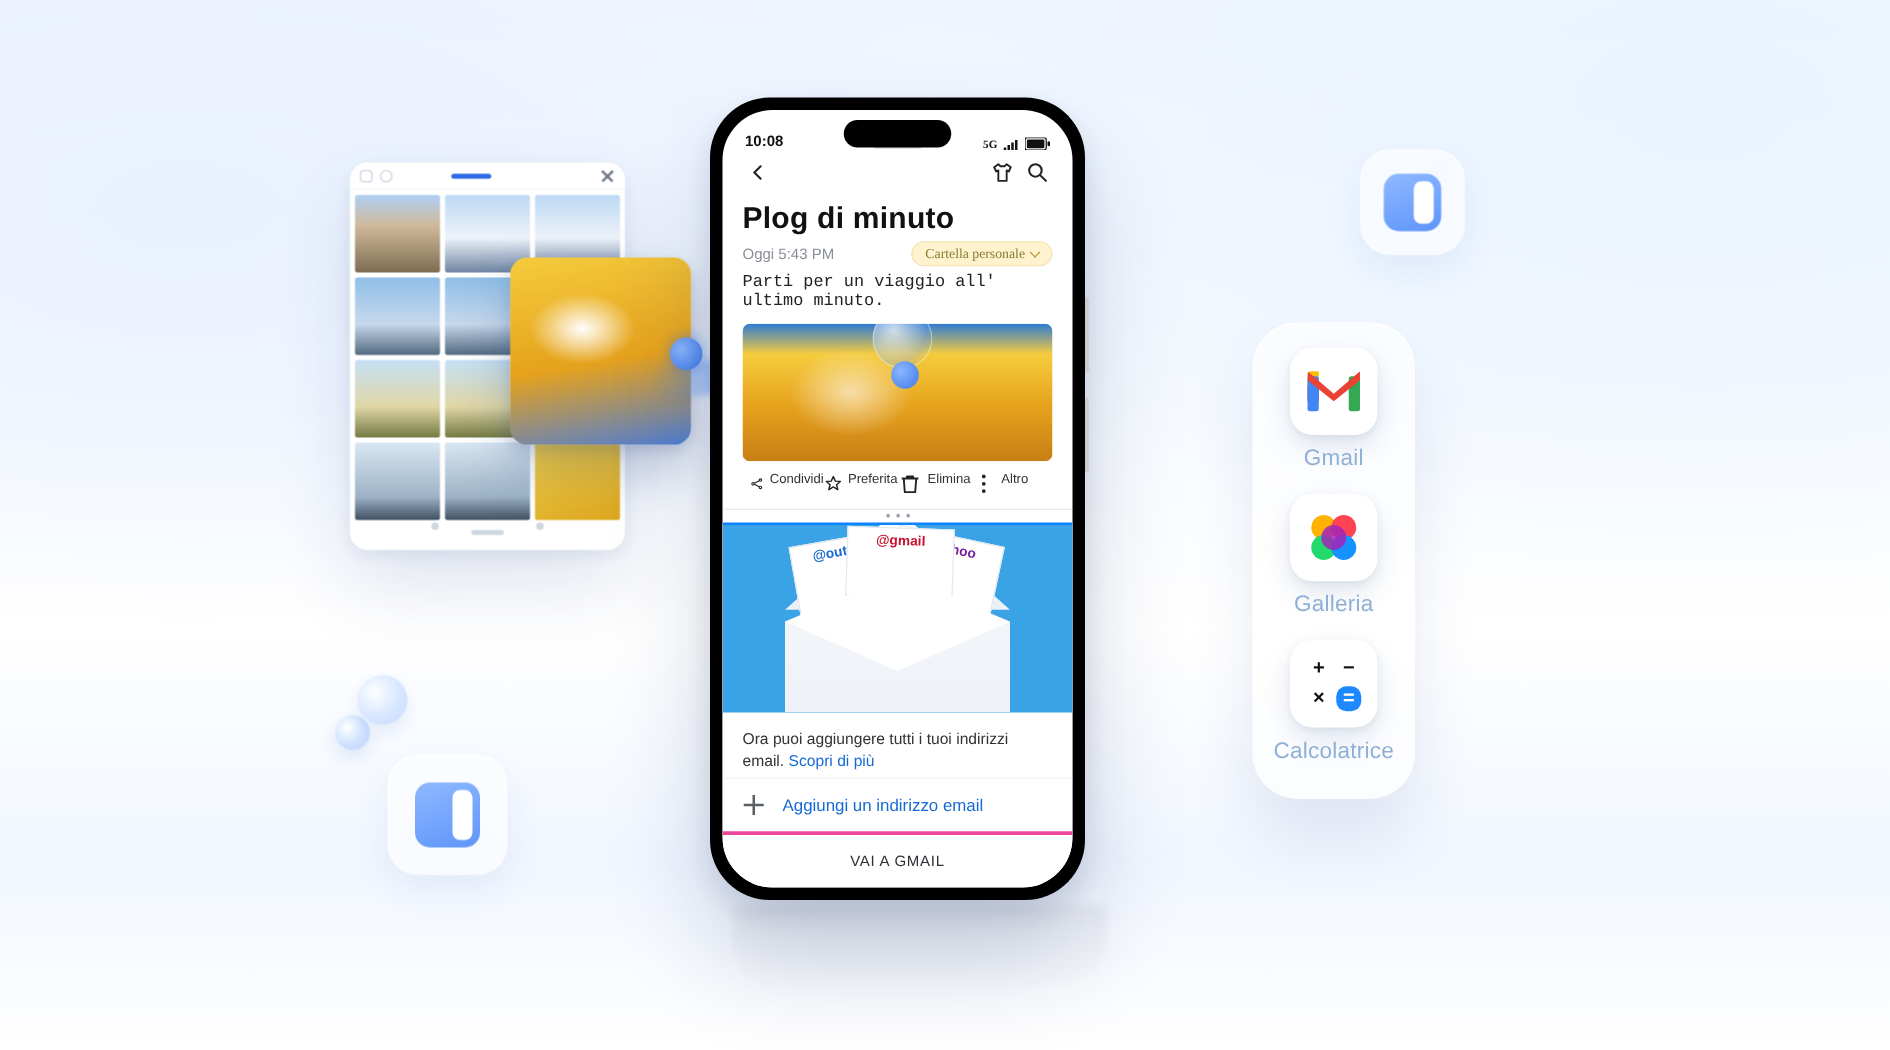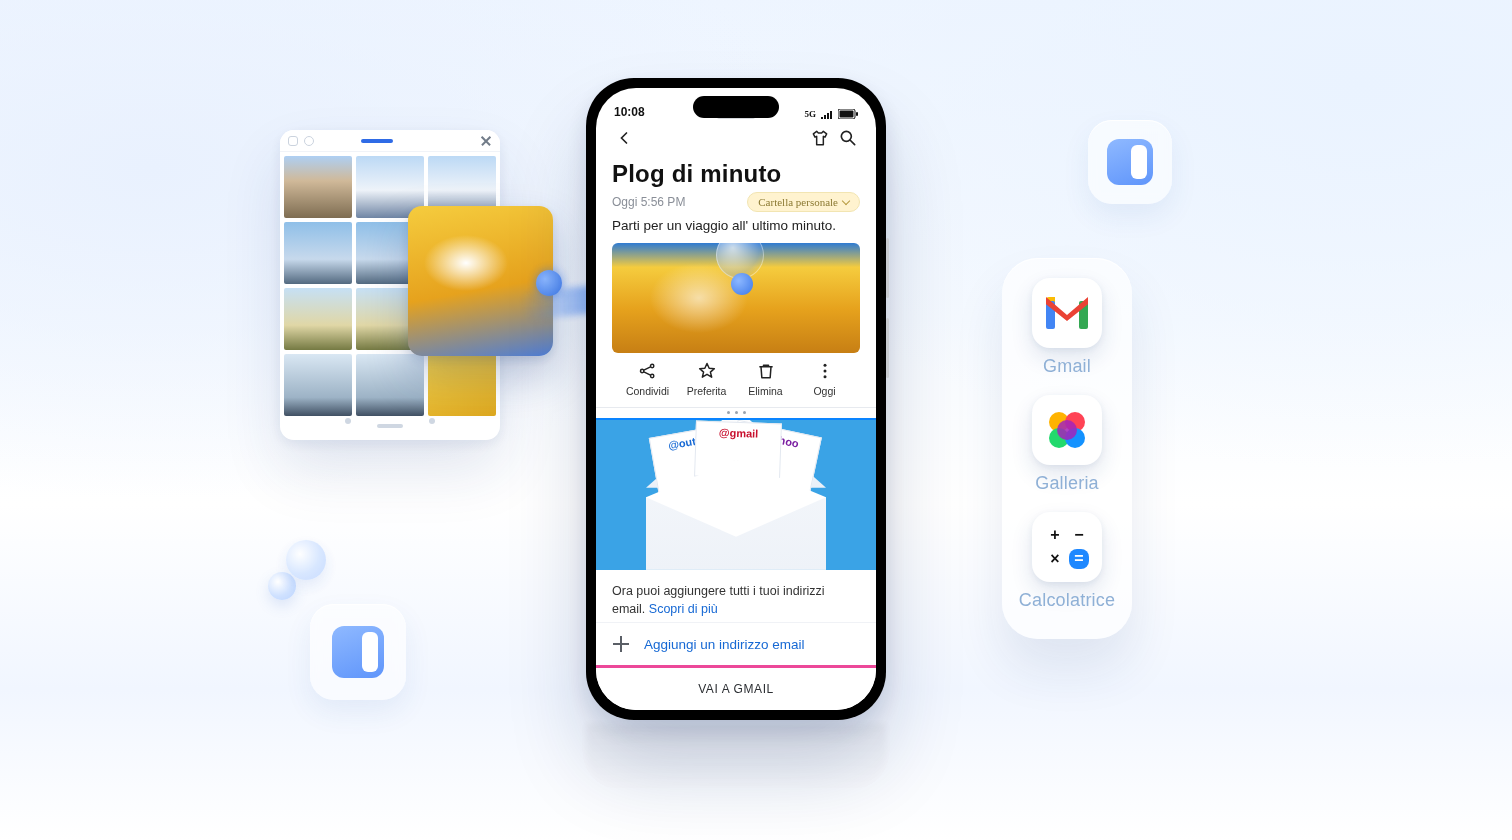--- a/index.html
+++ b/index.html
@@ -80,21 +80,21 @@
   
   .streak{
     position:absolute; left:520px; top:284px; width:170px; height:28px;
     background: linear-gradient(90deg, rgba(69,134,246,0) 0%, rgba(69,134,246,.55) 40%, rgba(69,134,246,.85) 100%);
     filter: blur(3px); transform: rotate(-6deg); border-radius:20px;
   }
   .dot-lg{ position:absolute; left:536px; top:270px; width:26px;height:26px;border-radius:50%; background:radial-gradient(circle at 35% 35%, #8cb7ff,#3c78e8); box-shadow:0 0 10px rgba(60,120,232,.6);}
 
   
   .phone{
-    position:absolute; left:586px; top:78px; width:300px; height:642px;
+    position:absolute; left:568px; top:78px; width:300px; height:642px;
     border-radius:48px; background:#000;
     padding:10px;
     box-shadow: 0 50px 80px rgba(15,40,90,.18), 0 10px 24px rgba(15,40,90,.12);
   }
   .phone .side-btn{ position:absolute; right:-3px; width:3px; background:#c9ccd1; border-radius:2px;}
   .phone .side-btn.b1{ top:160px; height:60px;}
   .phone .side-btn.b2{ top:240px; height:60px;}
   .screen{
     width:100%; height:100%; border-radius:40px; background:#fff; overflow:hidden; position:relative;
     display:flex; flex-direction:column;
@@ -108,35 +108,35 @@
   .topbar{ height:38px; display:flex; align-items:center; padding:0 14px; color:#333;}
   .topbar .sp{flex:1;}
   .drag-pill{ width:38px;height:4px;border-radius:3px;background:#d4d7dc;margin:-6px auto 0;}
   .icon-btn{ width:28px;height:28px; display:flex;align-items:center;justify-content:center; color:#222;}
   .note-area{ padding:4px 16px 0; }
   .title{ font-size:24px; font-weight:700; color:#111; letter-spacing:.2px;}
   .meta{ display:flex; align-items:center; margin-top:4px; gap:10px;}
   .meta .ts{ font-size:12px; color:#8a8f98;}
   .chip{ margin-left:auto; font-size:11px; color:#8c7a33; background:#fff3cf; border:1px solid #f2e5b2; border-radius:12px; padding:3px 10px 3px 10px; display:flex; align-items:center; gap:5px;font-family:Liberation Serif, serif;}
   .chip .caret{ width:6px;height:6px; border-right:1.5px solid #b69a3f; border-bottom:1.5px solid #b69a3f; transform:rotate(45deg); margin-top:-2px;}
-  .body-txt{ margin-top:6px; font-size:13.5px; color:#222;}
+  .body-txt{ margin-top:6px; font-size:13.5px; color:#222;font-family:Liberation Mono, monospace;}
   .hero{
     margin-top:10px; height:110px; border-radius:6px;
     background:
       radial-gradient(70px 50px at 35% 50%, rgba(255,255,255,.6) 0%, rgba(255,255,255,0) 70%),
       linear-gradient(180deg,#2f7bd2 0%, #f5cc3e 22%, #e6a21d 60%, #c77f14 100%);
     position:relative; overflow:hidden;
   }
   .hero .bubble-c{ position:absolute; top:-12px; left:42%; width:48px;height:48px;border-radius:50%;
     background:radial-gradient(circle at 35% 35%, rgba(255,255,255,.7), rgba(120,170,255,.3) 60%, rgba(120,170,255,0) 80%);
     box-shadow:0 0 0 1px rgba(255,255,255,.4) inset;}
   .hero .dot-c{ position:absolute; top:30px; left:48%; width:22px;height:22px; border-radius:50%;
     background:radial-gradient(circle at 35% 35%, #8cb7ff,#3c78e8);}
   .action-row{ display:flex; justify-content:space-between; padding:8px 6px 10px;}
-  .action{ width:25%; display:flex; flex-direction:column; align-items:center; gap:4px; color:#333;}
+  .action{ width:25%; display:flex; align-items:flex-start; gap:4px; color:#333;}
   .action .lbl{ font-size:10.5px; color:#333;}
   .divider{ height:1px; background:#e7eaef; margin:0 -16px;}
   .split-handle{ margin:0 auto; width:26px; height:10px; display:flex; gap:5px; align-items:center; justify-content:center;}
   .split-handle span{ width:3px;height:3px;border-radius:50%;background:#9aa3ae;}
 
   
   .pane-b{ border-top:2px solid #0a84ff; flex:1; display:flex; flex-direction:column; background:#fff;}
   .envelope-wrap{ height:150px; background:#3aa3e6; display:flex; align-items:flex-end; justify-content:center; overflow:hidden; position:relative;}
   .envelope{
     width:180px; height:110px; background:#fff; position:relative;
@@ -294,21 +294,21 @@
         <svg width="20" height="20" viewBox="0 0 24 24" fill="none" stroke="#222" stroke-width="2" stroke-linecap="round">
             <circle cx="10" cy="10" r="6"></circle>
             <path d="M20 20l-5-5"></path>
           </svg>
       </div>
     </div>
 
     <div class="note-area">
       <div class="title">Plog di minuto</div>
       <div class="meta">
-        <span class="ts">Oggi 5:56 PM</span>
+        <span class="ts">Oggi 5:43 PM</span>
         <span class="chip">
           <span>Cartella personale</span>
           <span class="caret"></span>
         </span>
       </div>
       <div class="body-txt">Parti per un viaggio all' ultimo minuto.</div>
       <div class="hero">
         <div class="bubble-c"></div>
         <div class="dot-c"></div>
       </div>
@@ -334,21 +334,21 @@
               <path d="M4 7h16M9 7V5h6v2M6 7l1 13h10l1-13"></path>
             </svg>
           <span class="lbl">Elimina</span>
         </div>
         <div class="action">
           <svg width="20" height="20" viewBox="0 0 24 24" fill="#222">
               <circle cx="12" cy="5" r="1.8"></circle>
               <circle cx="12" cy="12" r="1.8"></circle>
               <circle cx="12" cy="19" r="1.8"></circle>
             </svg>
-          <span class="lbl">Oggi</span>
+          <span class="lbl">Altro</span>
         </div>
       </div>
       <div class="divider"></div>
     </div>
 
     <div class="split-handle">
         <span></span>
         <span></span>
         <span></span>
       </div>

